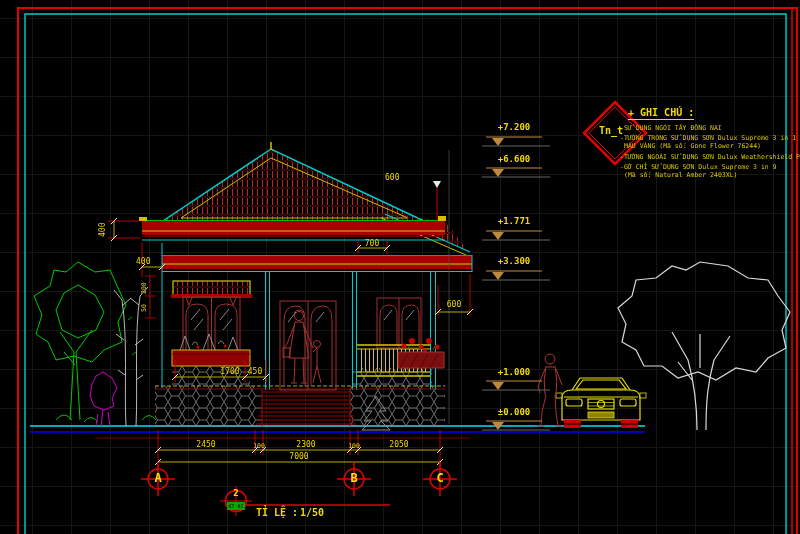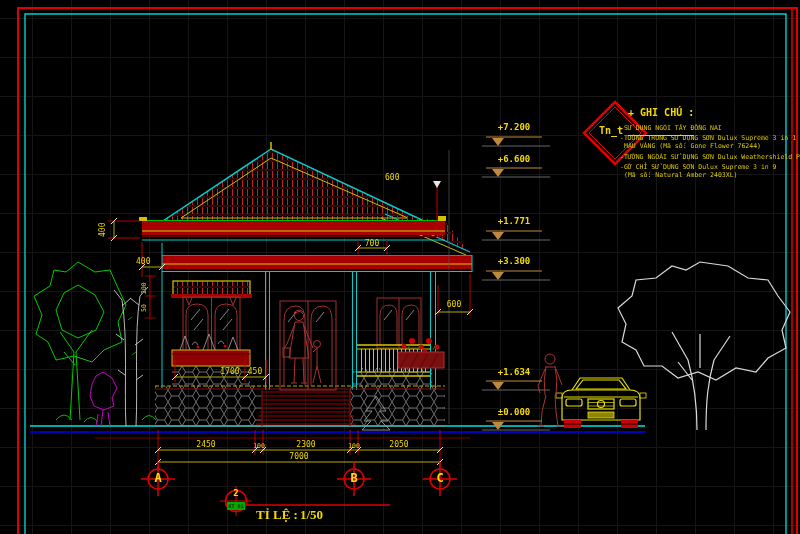--- a/index.html
+++ b/index.html
@@ -15,22 +15,22 @@
   }
   svg{position:absolute;left:0;top:0;}
   .t{position:absolute;white-space:pre;line-height:1;}
   .lvl{color:#f5dc00;font-size:9px;font-weight:bold;width:56px;text-align:center;}
   .dim{color:#f0d800;font-size:8px;text-align:center;}
   .dimxs{color:#f0d800;font-size:6.5px;text-align:center;}
   .rot{transform:rotate(-90deg);transform-origin:0 0;}
   .axis{color:#ffe000;font-size:12px;font-weight:bold;width:24px;text-align:center;}
   .title{color:#00dd00;font-size:20px;font-weight:bold;letter-spacing:1px;
          font-family:"Liberation Serif","DejaVu Serif",serif;}
-  .scale{color:#f0d800;font-size:13px;font-weight:bold;font-family:Liberation Serif, serif;}
-  .noteh{color:#f5dc00;font-size:10px;font-weight:bold;border-bottom:1px solid #f5dc00;padding-bottom:17px;}
+  .scale{color:#f0d800;font-size:10px;font-weight:bold;}
+  .noteh{color:#f5dc00;font-size:10px;font-weight:bold;border-bottom:1px solid #f5dc00;padding-bottom:1px;}
   .note{color:#ddc900;font-size:6.5px;}
   .stamp{color:#f0d800;font-size:10px;font-weight:bold;}
   .bubnum{color:#ffe000;font-size:9px;font-weight:bold;width:14px;text-align:center;}
   .sheetbox{position:absolute;background:#00aa00;color:#002b00;font-size:5px;font-weight:bold;
             width:18px;height:8px;text-align:center;line-height:8px;}
 </style>
 </head>
 <body>
 
 <div class="canvas">
@@ -369,21 +369,21 @@
     <g>
       <polygon points="615,102 646,133 615,164 584,133" fill="#000" stroke="#e00000" stroke-width="2.5"></polygon>
       <polygon points="615,107 641,133 615,159 589,133" fill="none" stroke="#e00000" stroke-width="1"></polygon>
     </g>
   </svg>
 
   <span class="t lvl" style="left:486px;top:123px">+7.200</span>
   <span class="t lvl" style="left:486px;top:155px">+6.600</span>
   <span class="t lvl" style="left:486px;top:217px">+1.771</span>
   <span class="t lvl" style="left:486px;top:257px">+3.300</span>
-  <span class="t lvl" style="left:486px;top:368px">+1.634</span>
+  <span class="t lvl" style="left:486px;top:368px">+1.000</span>
   <span class="t lvl" style="left:486px;top:408px">±0.000</span>
 
   <span class="t dim rot" style="left:99px;top:237px">400</span>
   <span class="t dim" style="left:136px;top:258px">400</span>
   <span class="t dimxs rot" style="left:141px;top:294px">200</span>
   <span class="t dimxs rot" style="left:141px;top:312px">50</span>
   <span class="t dim" style="left:357px;top:240px;width:30px">700</span>
   <span class="t dim" style="left:385px;top:174px">600</span>
   <span class="t dim" style="left:440px;top:301px;width:28px">600</span>
   <span class="t dim" style="left:200px;top:368px;width:60px">1700</span>

